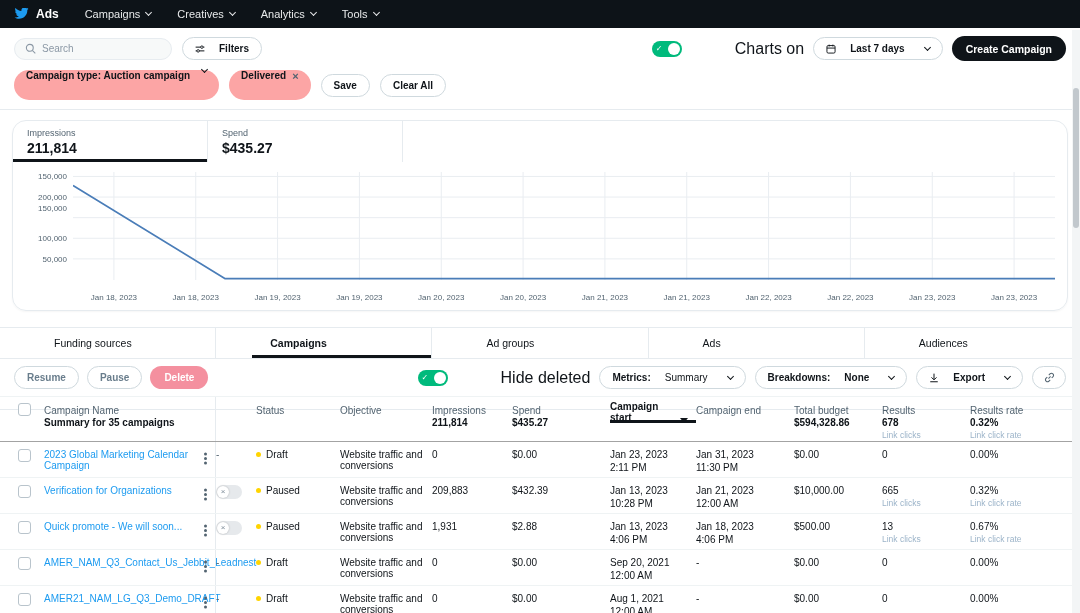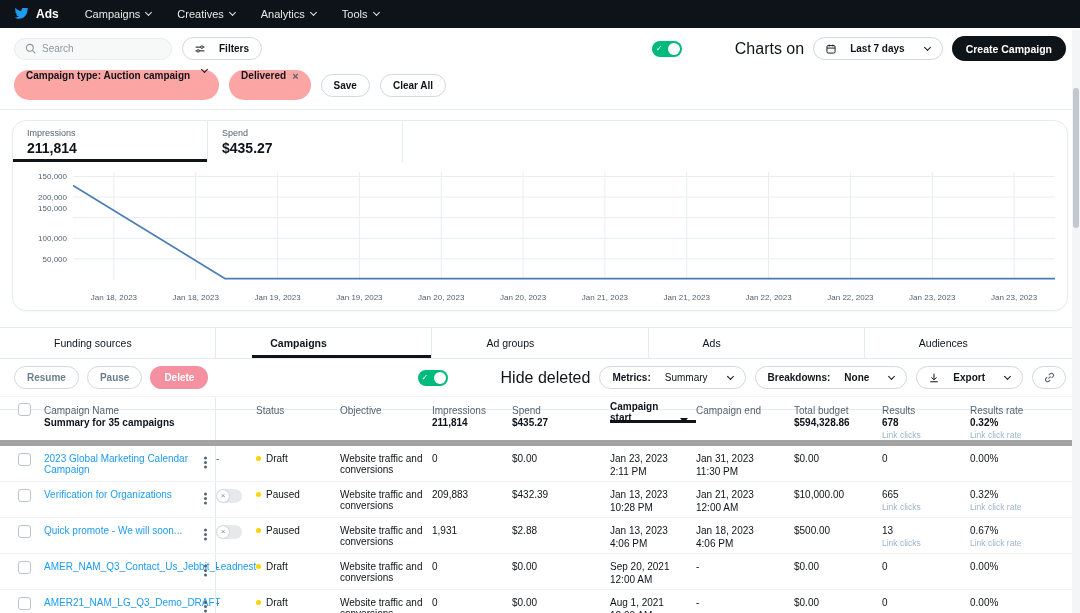--- a/index.html
+++ b/index.html
@@ -86,21 +86,21 @@
     align-items:center; font-size:10px; color:#536471; }
   .thead .cell { padding-top:0; }
   .th-sorted { font-weight:bold; color:#0f1419; height:26px; display:flex; align-items:flex-end;
     gap:5px; box-shadow:inset 0 -3px 0 #0f1419; }
   .sort-arrow { width:0; height:0; border-left:4px solid transparent;
     border-right:4px solid transparent; border-top:5px solid #0f1419; display:inline-block; }
   .cell { font-size:10px; padding-top:7px; padding-right:8px; }
   .sep { border-right:1px solid #e6ebef; align-self:stretch; }
   .checkbox { width:13px; height:13px; border:1px solid #b9c4cc; border-radius:3px;
     background:#fff; display:inline-block; cursor:pointer; }
-  .summary-row { min-height:32px; border-bottom:6px solid #a3a3a3; font-weight:bold; }
+  .summary-row { min-height:32px; border-bottom:1px solid #a3a3a3; font-weight:bold; }
   .trow { min-height:36px; border-bottom:1px solid #eff3f4; }
   .rowlink { color:#1d9bf0; cursor:pointer; }
   .kebab { width:3px; height:3px; background:#536471; border-radius:50%;
     box-shadow:0 -4.5px 0 #536471, 0 4.5px 0 #536471; display:inline-block;
     margin-top:8px; margin-left:4px; cursor:pointer; }
   .dot { width:5px; height:5px; border-radius:50%; background:#ffd400; display:inline-block;
     margin-right:5px; vertical-align:1px; }
   .rtoggle { width:26px; height:14px; border-radius:7px; background:#e6e9ec;
     display:inline-flex; align-items:center; padding:1px; cursor:pointer; }
   .rknob { width:12px; height:12px; background:#fff; border-radius:50%;

